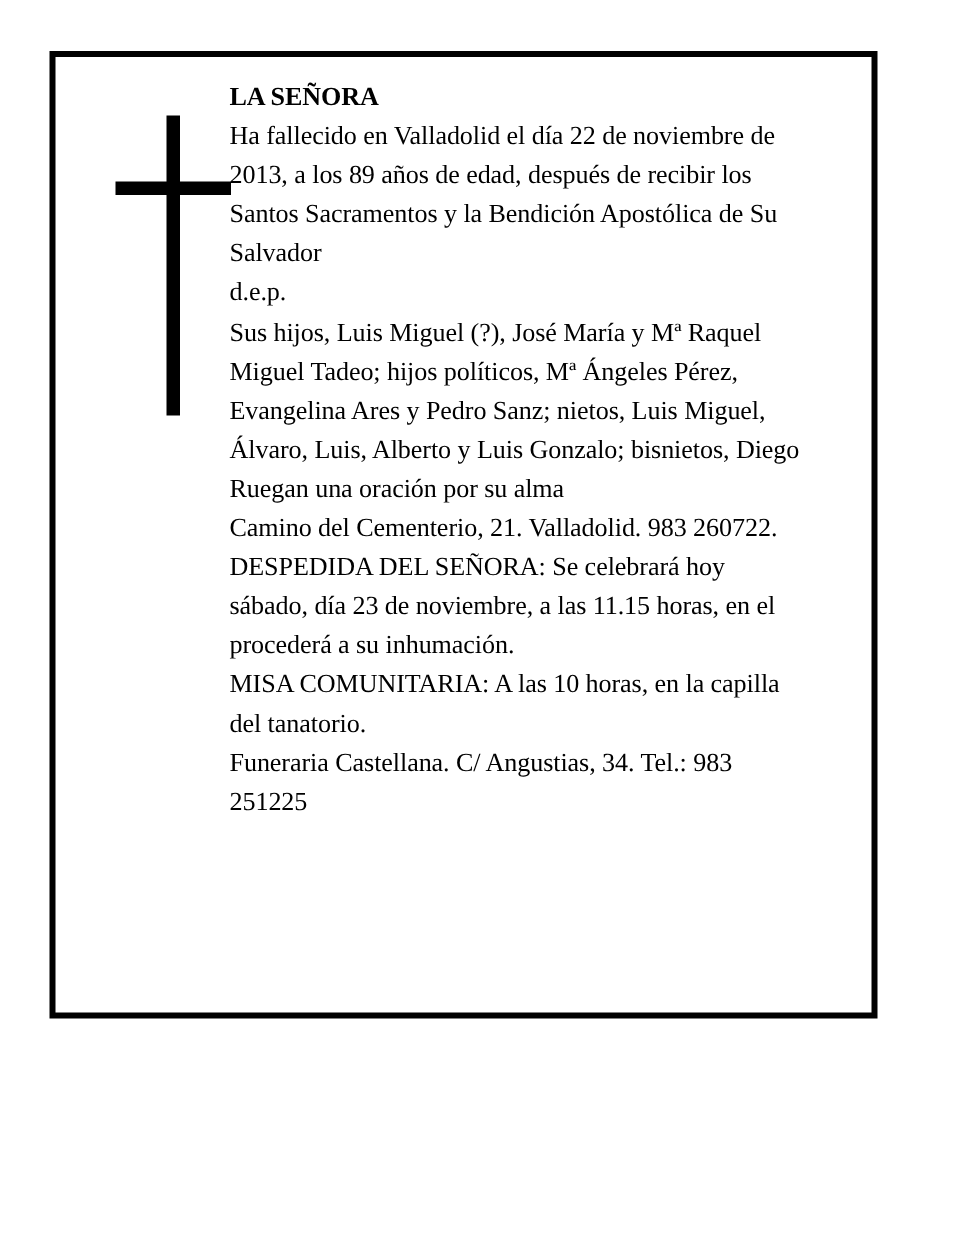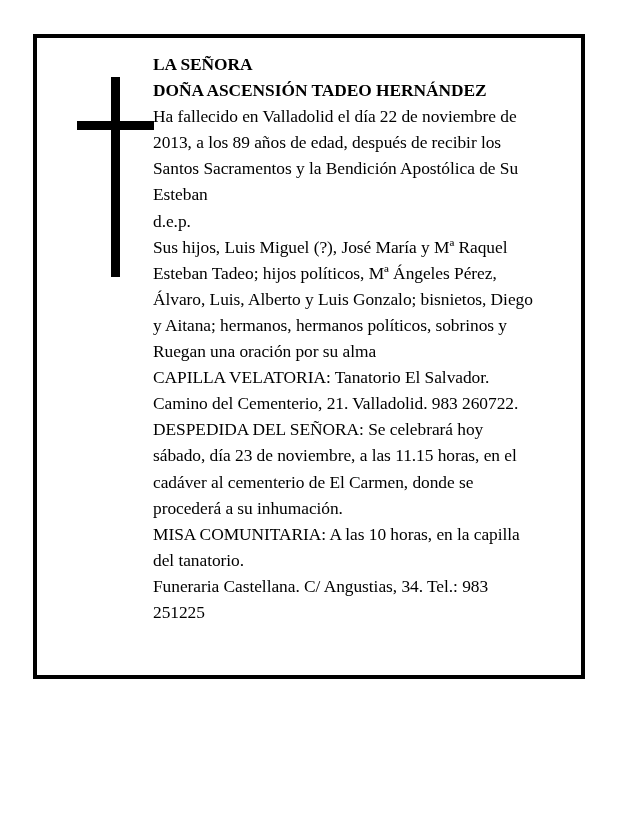--- a/index.html
+++ b/index.html
@@ -85,36 +85,33 @@
 
   <div class="notice-frame">
 
     <div class="cross">
       <div class="bar-vertical"></div>
       <div class="bar-horizontal"></div>
     </div>
 
     <div class="notice-body">
         <div class="line bold">LA SEÑORA</div>
-        <div class="line bold">DOÑA ASCENSIÓN TADEO HERNÁNDEZ</div>
         <div class="line">Ha fallecido en Valladolid el día 22 de noviembre de</div>
         <div class="line">2013, a los 89 años de edad, después de recibir los</div>
         <div class="line">Santos Sacramentos y la Bendición Apostólica de Su</div>
-        <div class="line">Esteban</div>
+        <div class="line">Salvador</div>
         <div class="line">d.e.p.</div>
         <div class="line">Sus hijos, Luis Miguel (?), José María y Mª Raquel</div>
-        <div class="line">Esteban Tadeo; hijos políticos, Mª Ángeles Pérez,</div>
+        <div class="line">Miguel Tadeo; hijos políticos, Mª Ángeles Pérez,</div>
+        <div class="line">Evangelina Ares y Pedro Sanz; nietos, Luis Miguel,</div>
         <div class="line">Álvaro, Luis, Alberto y Luis Gonzalo; bisnietos, Diego</div>
-        <div class="line">y Aitana; hermanos, hermanos políticos, sobrinos y</div>
         <div class="line">Ruegan una oración por su alma</div>
-        <div class="line">CAPILLA VELATORIA: Tanatorio El Salvador.</div>
         <div class="line">Camino del Cementerio, 21. Valladolid. 983 260722.</div>
         <div class="line">DESPEDIDA DEL SEÑORA: Se celebrará hoy</div>
         <div class="line">sábado, día 23 de noviembre, a las 11.15 horas, en el</div>
-        <div class="line">cadáver al cementerio de El Carmen, donde se</div>
         <div class="line">procederá a su inhumación.</div>
         <div class="line">MISA COMUNITARIA: A las 10 horas, en la capilla</div>
         <div class="line">del tanatorio.</div>
         <div class="line">Funeraria Castellana. C/ Angustias, 34. Tel.: 983</div>
         <div class="line">251225</div>
       </div>
 
   </div>
 
 </div>

